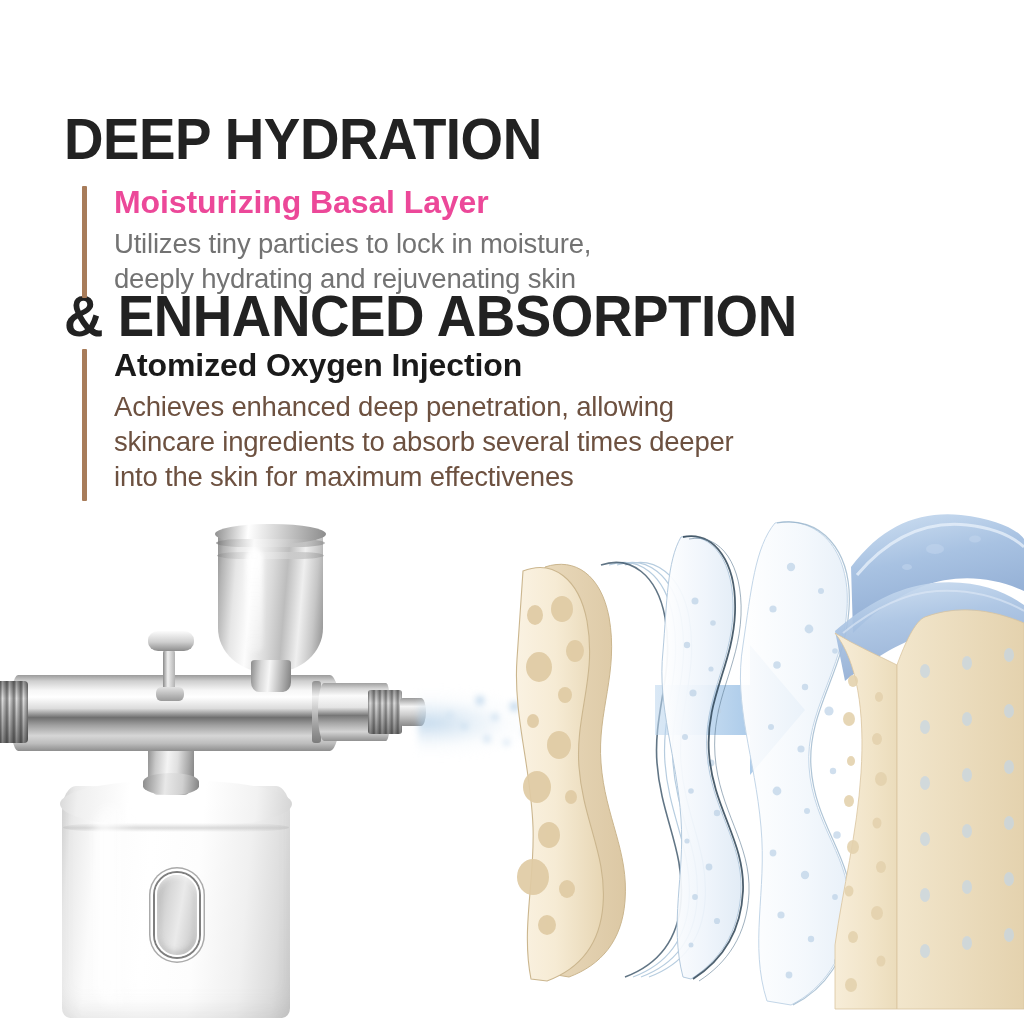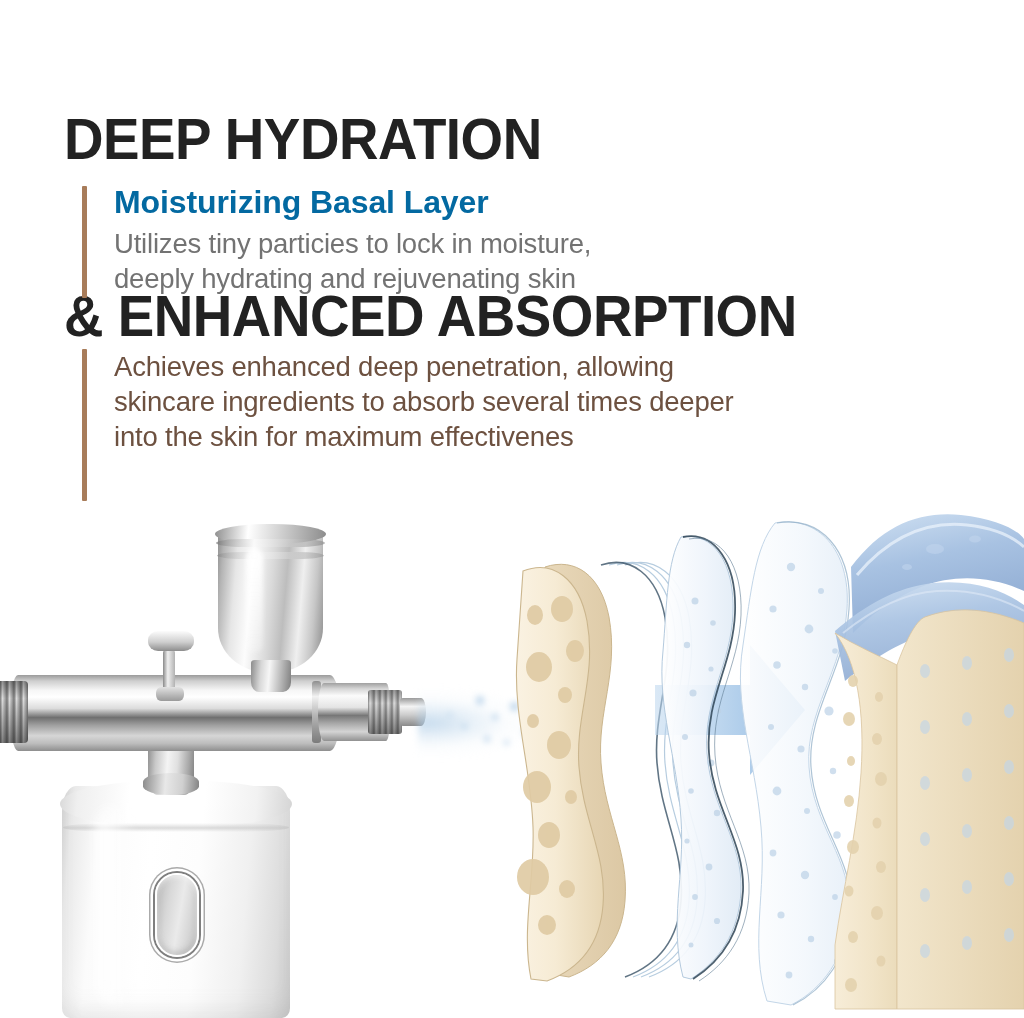--- a/index.html
+++ b/index.html
@@ -311,27 +311,28 @@
 
 <div id="page">
 
   <h1 class="headline" style="color: rgb(34, 34, 34);">
     <span class="headline-line">DEEP HYDRATION</span>
     <span class="headline-line">&amp; ENHANCED ABSORPTION</span>
   </h1>
 
   <div class="feature" id="feature-1">
     <span class="accent-bar" style="background: rgb(168, 124, 90);"></span>
-    <div class="feature-title" style="color: #0369a1;">Moisturizing Basal Layer</div>
+    <div class="feature-title" style="color: #ec4899;">Moisturizing Basal Layer</div>
     <div class="feature-body" style="color: #737373;">Utilizes tiny particies to lock in moisture,
 deeply hydrating and rejuvenating skin</div>
   </div>
 
   <div class="feature" id="feature-2">
     <span class="accent-bar" style="background: rgb(168, 124, 90);"></span>
+    <div class="feature-title" style="color: rgb(26, 26, 26);">Atomized Oxygen Injection</div>
     <div class="feature-body" style="color: rgb(109, 81, 64);">Achieves enhanced deep penetration, allowing
 skincare ingredients to absorb several times deeper
 into the skin for maximum effectivenes</div>
   </div>
 
   <div class="stage">
 
     <div class="device">
       <div class="base-body"></div>
       <div class="base-cap"></div>

